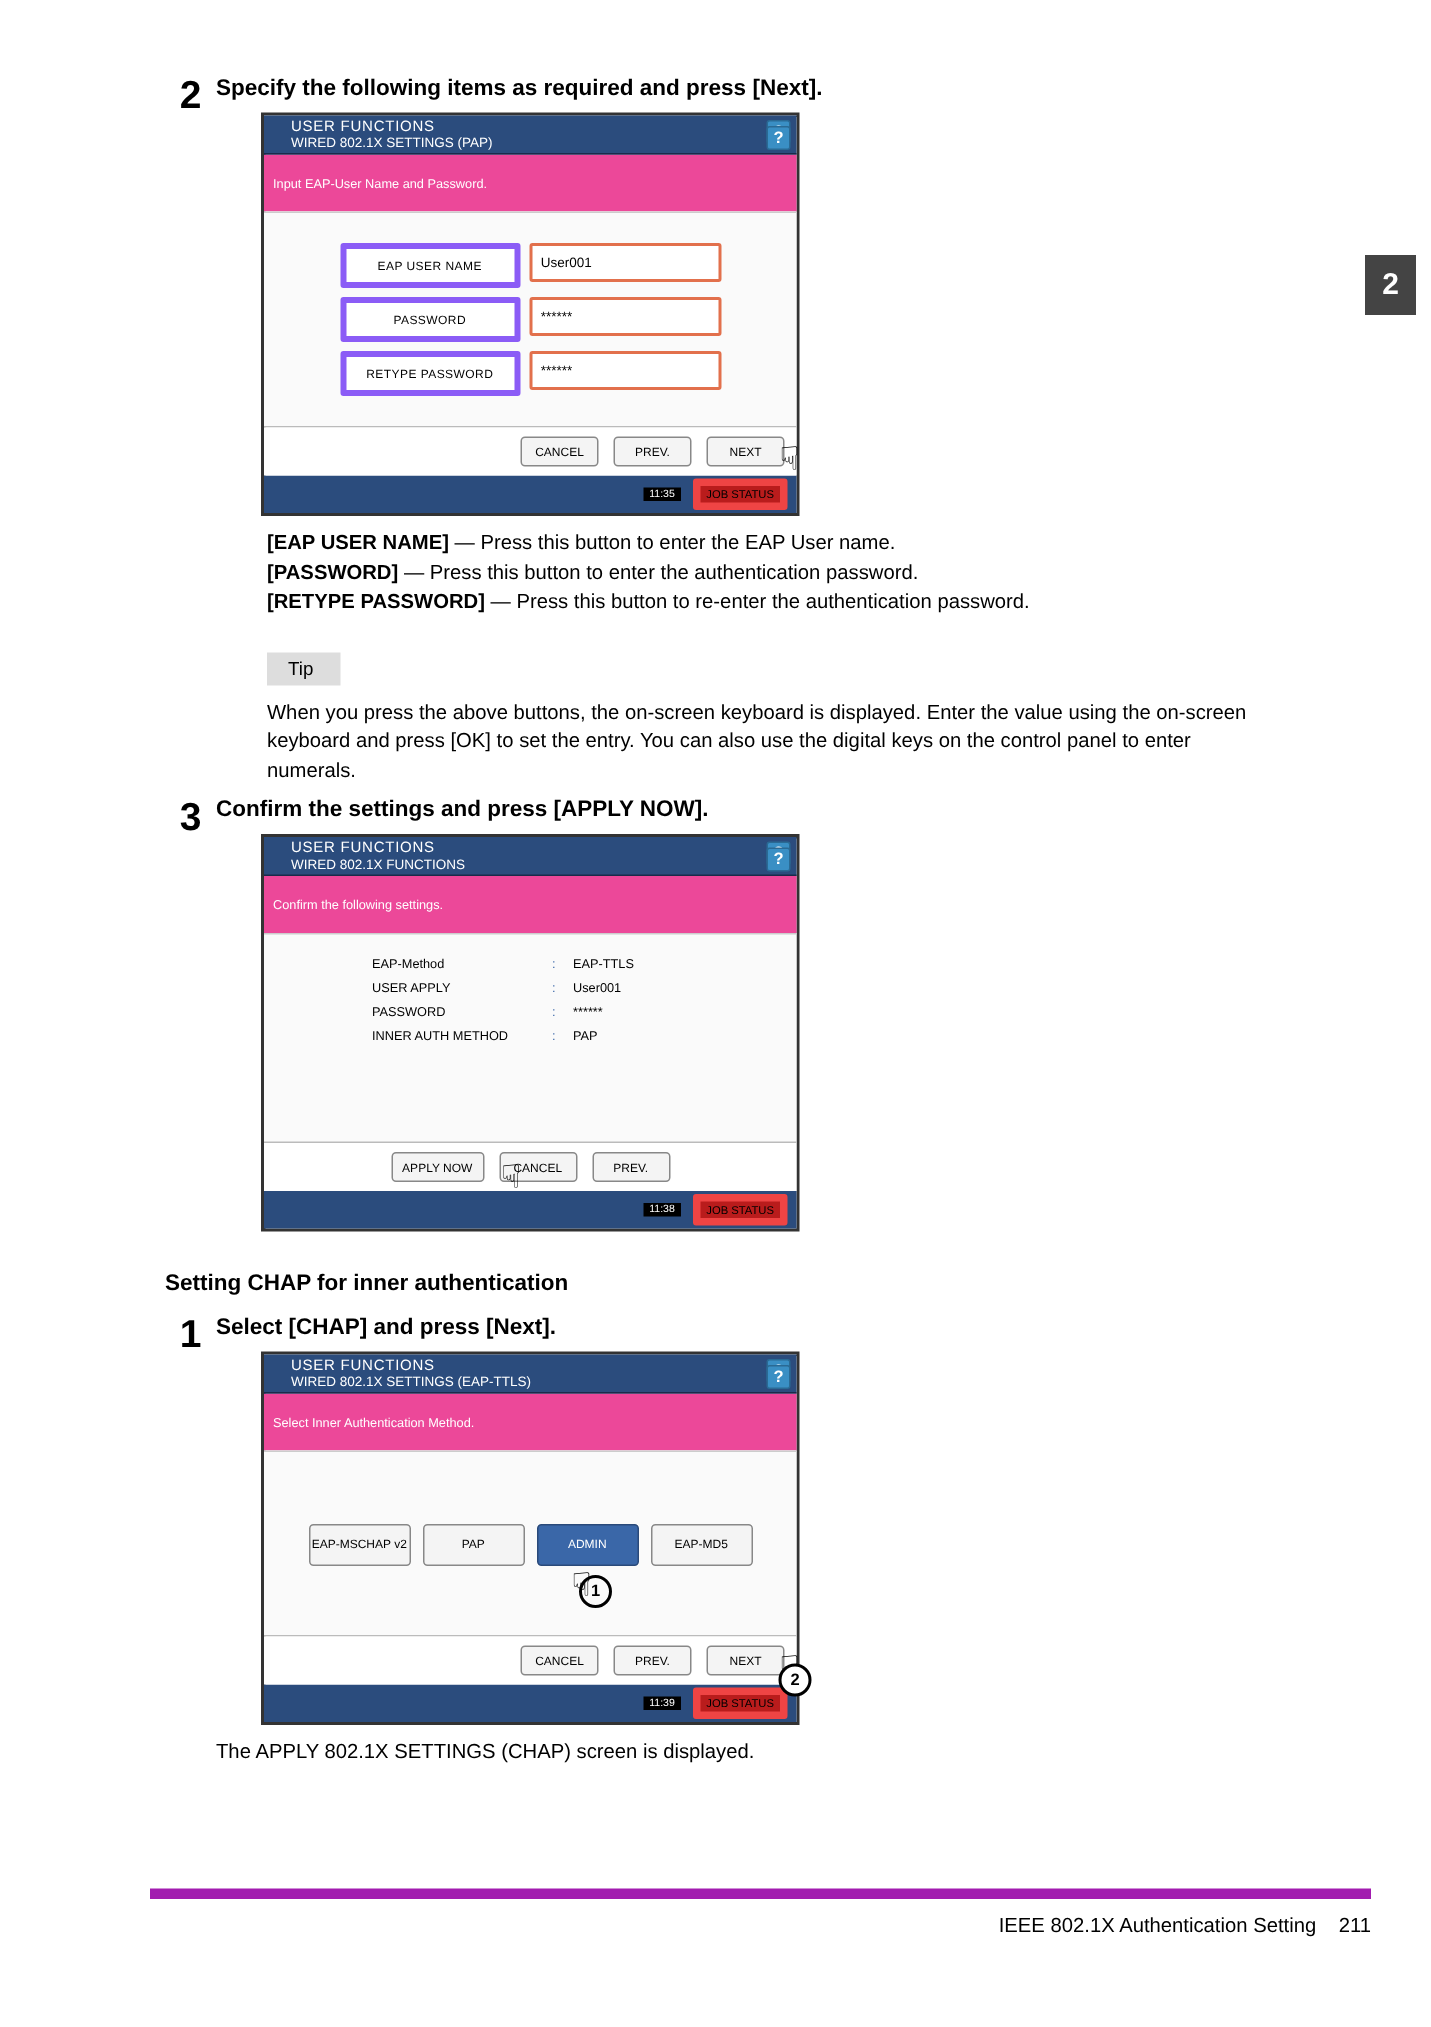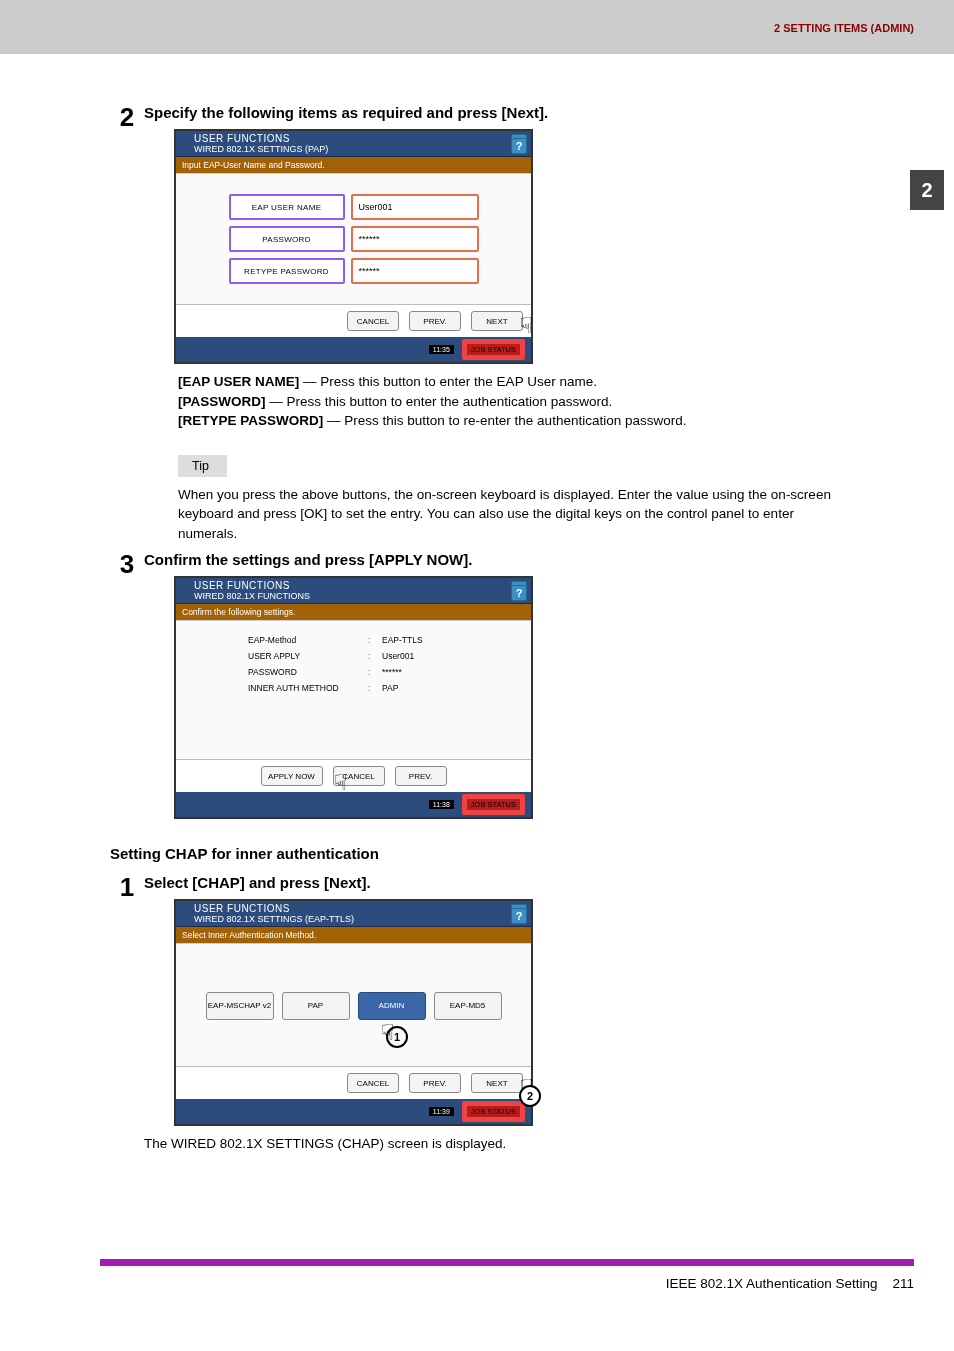--- a/index.html
+++ b/index.html
@@ -11,24 +11,24 @@
   .step{display:flex;margin-top:0px}
   .step-num{font-size:26px;font-weight:bold;width:34px;text-align:center;line-height:1}
   .step-body{flex:1}
   .step-title{font-weight:bold;font-size:15px;margin-bottom:8px}
   .panel{width:355px;margin-left:30px;border:2px solid #333;background:#fff;font-size:9px;box-shadow:1px 1px 0 #333 inset}
   .panel .hdr{background:#2b4c7d;color:#fff;padding:2px 6px 2px 18px;position:relative;border-bottom:1px solid #1a2a4a}
   .hdr .uf{font-size:10px;letter-spacing:.5px}
   .hdr .sub{font-size:9px}
   .hdr .help{position:absolute;right:4px;top:3px;width:14px;height:14px;background:#3a8fc4;color:#fff;text-align:center;font-weight:bold;line-height:14px;border:1px solid #2a6a94;border-radius:2px;font-size:11px}
   .hdr .help2{position:absolute;right:4px;bottom:2px;width:14px;height:14px;background:#3a8fc4;color:#fff;text-align:center;font-weight:bold;line-height:14px;border:1px solid #2a6a94;border-radius:2px;font-size:11px}
-  .panel .bar{background:#a16207;color:#fff;padding:3px 6px;font-size:8.5px}
+  .panel .bar{background:#ec4899;color:#fff;padding:14px 6px;font-size:8.5px}
   .panel .pbody{background:#fafafa;padding:20px 10px 14px;border-top:1px solid #ccc;border-bottom:1px solid #bbb}
   .row{display:flex;gap:6px;justify-content:center;margin-bottom:6px}
-  .libtn{width:112px;height:22px;border:2px solid #8b5cf6;background:#fff;display:flex;align-items:center;justify-content:center;font-size:8px;border-radius:2px;letter-spacing:.3px}
+  .libtn{width:112px;height:22px;border:4px solid #8b5cf6;background:#fff;display:flex;align-items:center;justify-content:center;font-size:8px;border-radius:2px;letter-spacing:.3px}
   .val{width:112px;height:22px;border:2px solid #e2704c;background:#fff;display:flex;align-items:center;padding:0 6px;font-size:9px;border-radius:2px}
   .footer-row{display:flex;justify-content:flex-end;gap:10px;padding:6px 8px;position:relative;background:#fff}
   .footer-row.center{justify-content:center}
   .fbtn{width:50px;height:18px;border:1px solid #888;background:#f4f4f4;font-size:8px;display:flex;align-items:center;justify-content:center;border-radius:3px}
   .statusbar{background:#2b4c7d;color:#fff;display:flex;justify-content:flex-end;align-items:center;padding:2px 6px;font-size:8px;gap:8px}
   .statusbar .time{background:#000;color:#fff;padding:1px 4px;font-size:7px}
   .jobbtn{background:#b91c1c;color:#000;border:5px solid #ef4444;padding:1px 4px;font-size:7.5px;border-radius:2px}
   .cursor{position:absolute;font-size:22px;color:#000;pointer-events:none}
   .circ{display:inline-block;width:18px;height:18px;border:2px solid #000;border-radius:50%;text-align:center;font-size:11px;font-weight:bold;line-height:18px}
   .desc{font-size:13.5px;line-height:1.45;margin:8px 0 8px 34px}
@@ -38,23 +38,20 @@
   .kvrow .k{width:120px;padding-left:62px}
   .kvrow .c{width:14px;color:#3a67a8}
   .fbar{position:absolute;left:100px;right:40px;bottom:60px;border-top:7px solid #a21caf;padding-top:10px;font-size:13.5px;text-align:right}
   .optbtn{width:66px;height:26px;border:1px solid #888;background:#f4f4f4;font-size:8px;display:flex;align-items:center;justify-content:center;border-radius:3px;text-align:center;line-height:1.1}
   .optbtn.sel{background:#3a67a8;color:#fff;border-color:#2a4a7a}
 </style>
 </head>
 <body>
 
 <div class="page">
-  <div class="top-band">
-    <span>2 SETTING ITEMS (ADMIN)</span>
-  </div>
   <div class="side-tab">2</div>
 
   <div class="content">
 
     <div class="step">
       <div class="step-num">2</div>
       <div class="step-body">
         <div class="step-title">Specify the following items as required and press [Next].</div>
 
         <div class="panel">
@@ -183,21 +180,21 @@
             <div class="fbtn">NEXT</div>
             <span class="cursor" style="right:-2px;top:8px">☟</span>
             <span class="circ" style="position:absolute;right:-10px;top:18px;background:#fff">2</span>
           </div>
           <div class="statusbar">
             <span class="time">11:39</span>
             <span class="jobbtn">JOB STATUS</span>
           </div>
         </div>
 
-        <div class="desc" style="margin-left:0">The WIRED 802.1X SETTINGS (CHAP) screen is displayed.</div>
+        <div class="desc" style="margin-left:0">The APPLY 802.1X SETTINGS (CHAP) screen is displayed.</div>
       </div>
     </div>
 
   </div>
 
   <div class="fbar">
     <span>IEEE 802.1X Authentication Setting</span>&nbsp;&nbsp;&nbsp;
     <span>211</span>
   </div>
 </div>

